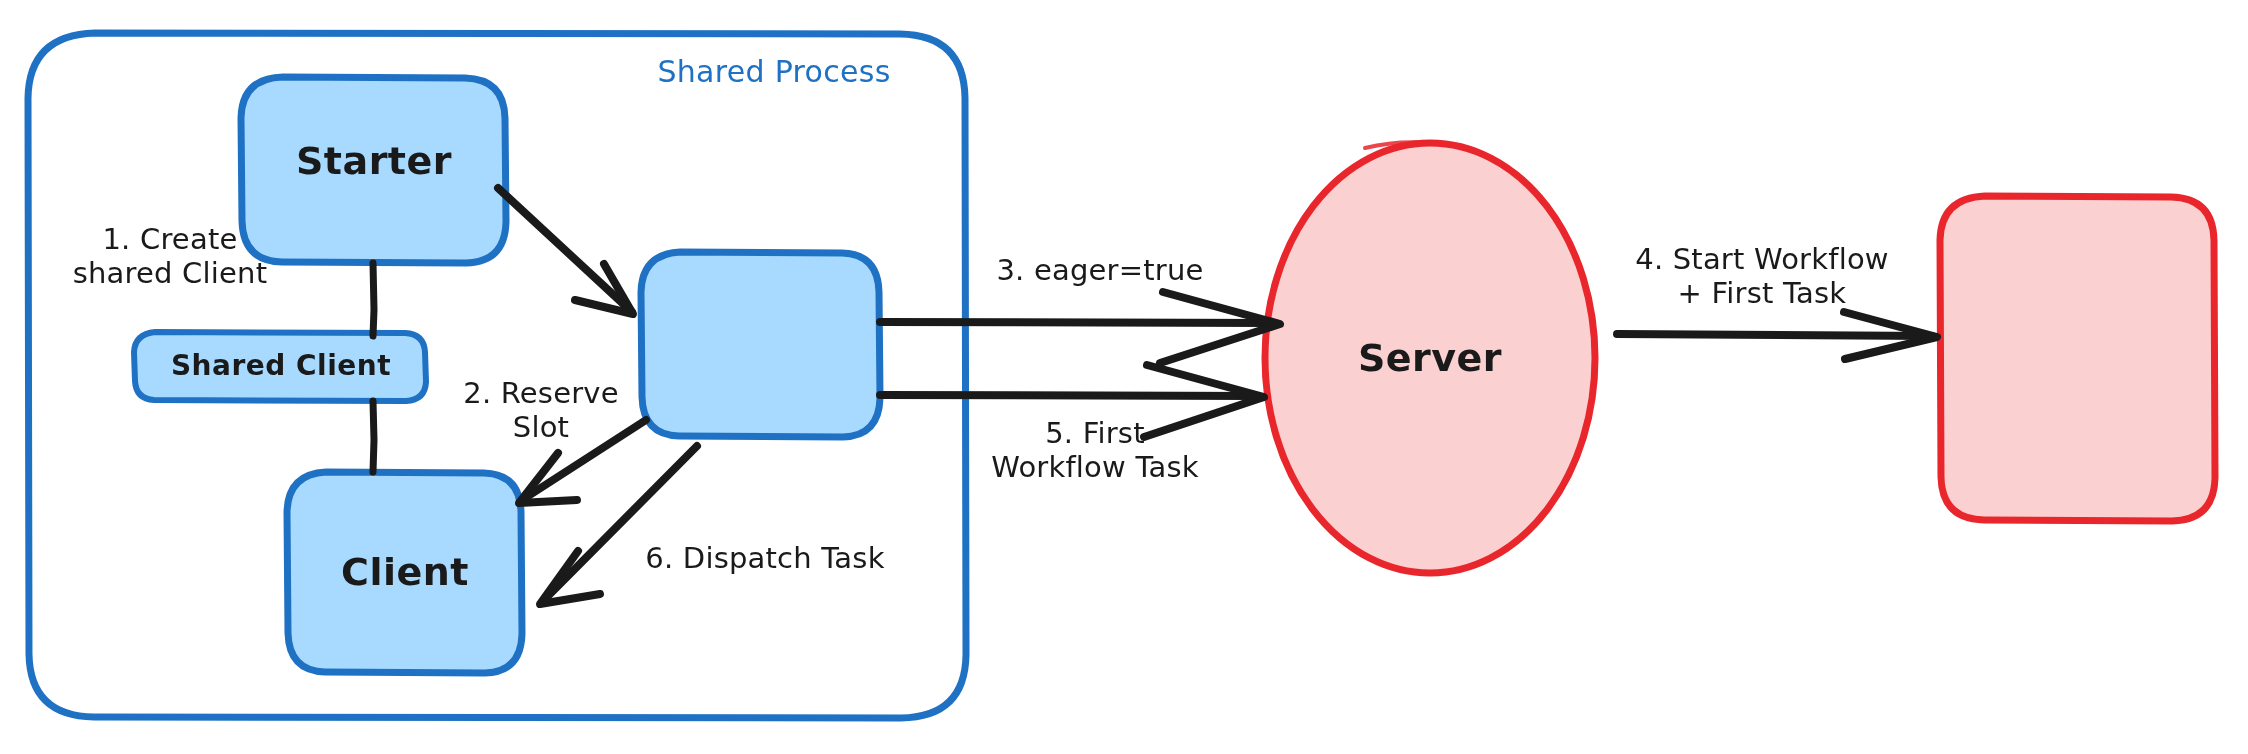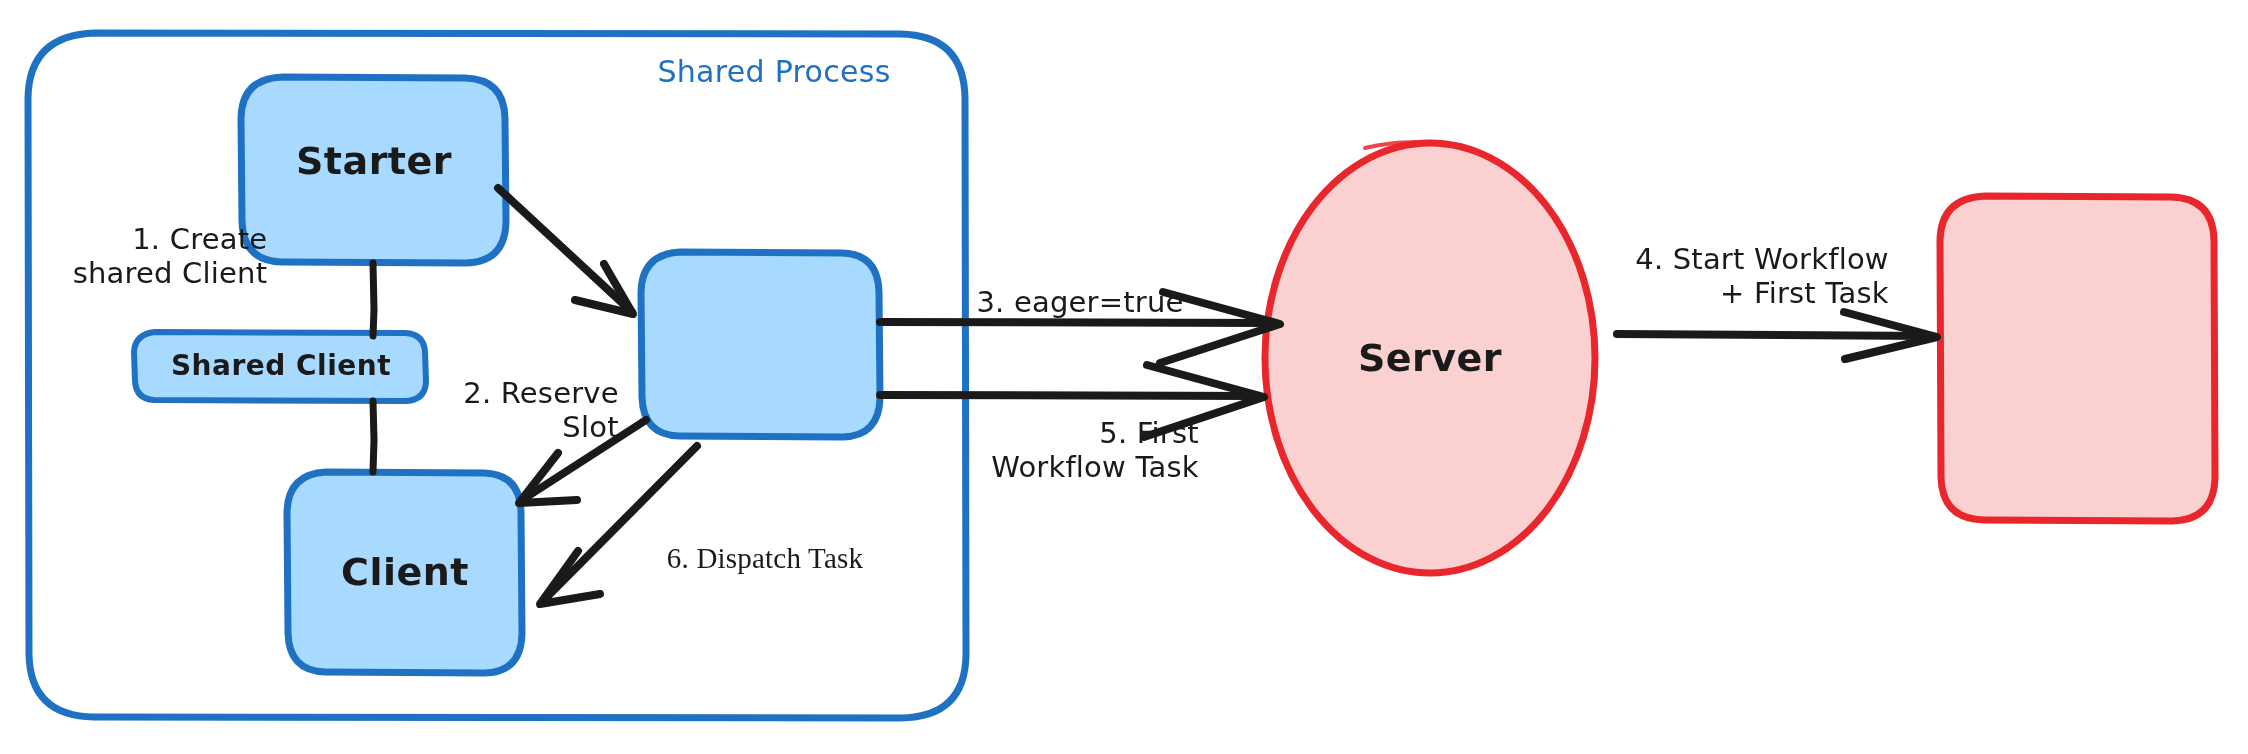--- a/index.html
+++ b/index.html
@@ -52,21 +52,20 @@
   }
   .group-label {
     font-size: 30px;
     font-weight: 500;
     letter-spacing: 0.3px;
   }
   .centerbox {
     display: flex;
     align-items: center;
     justify-content: center;
-    text-align: right;
   }
 </style>
 </head>
 <body>
 
 <div id="canvas">
 
   <svg class="layer" viewBox="0 0 2248 754" preserveAspectRatio="none">
 
     <g>
@@ -150,23 +149,23 @@
   <div class="node-label centerbox" style="left:1310px; top:332px; width:240px; height:52px;">Server</div>
 
 
   <div class="edge-label centerbox" style="left:30px; top:216px; width:280px; height:80px;">1. Create
 shared Client</div>
 
 
   <div class="edge-label centerbox" style="left:430px; top:370px; width:222px; height:80px;">2. Reserve
 Slot</div>
 
-  <div class="edge-label centerbox" style="left:615px; top:536px; width:300px; height:44px;font-family:Liberation Serif, serif;">6. Dispatch Task</div>
+  <div class="edge-label centerbox" style="left:615px; top:536px; width:300px; height:44px;">6. Dispatch Task</div>
 
-  <div class="edge-label centerbox" style="left:940px; top:248px; width:280px; height:44px;margin-top:32px;">3. eager=true</div>
+  <div class="edge-label centerbox" style="left:960px; top:248px; width:280px; height:44px;">3. eager=true</div>
 
   <div class="edge-label centerbox" style="left:945px; top:410px; width:300px; height:80px;">5. First
 Workflow Task</div>
 
   <div class="edge-label centerbox" style="left:1592px; top:236px; width:340px; height:80px;">4. Start Workflow
 + First Task</div>
 
 </div>
 
 </body></html>

